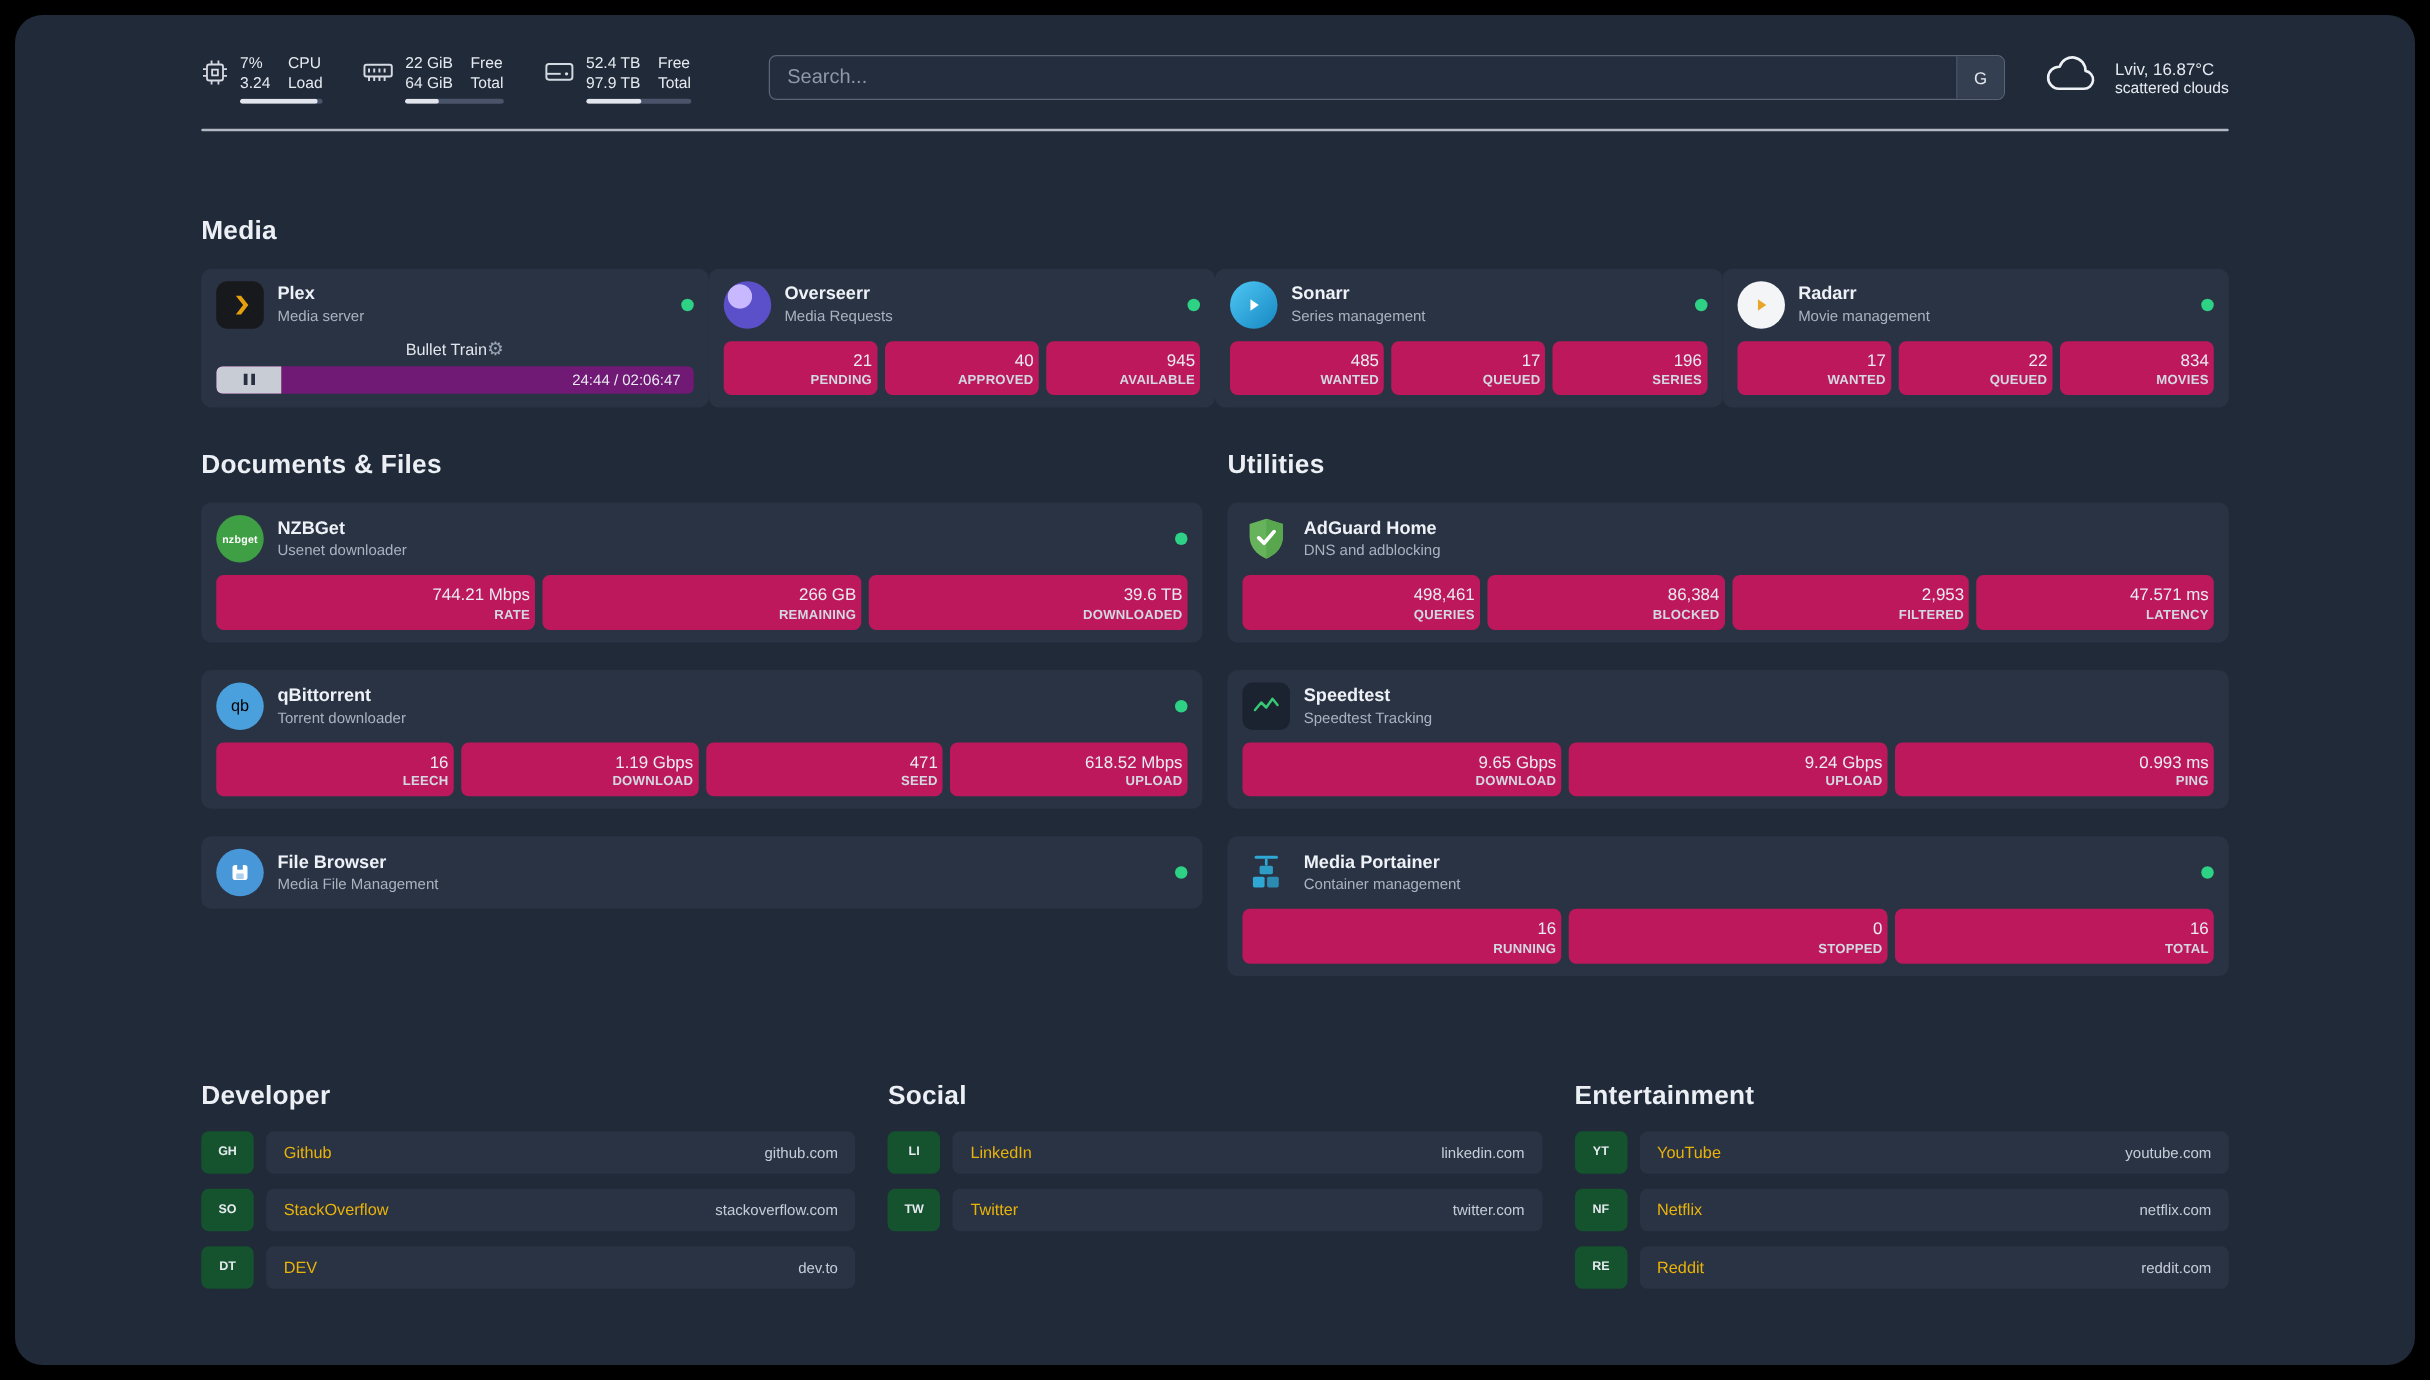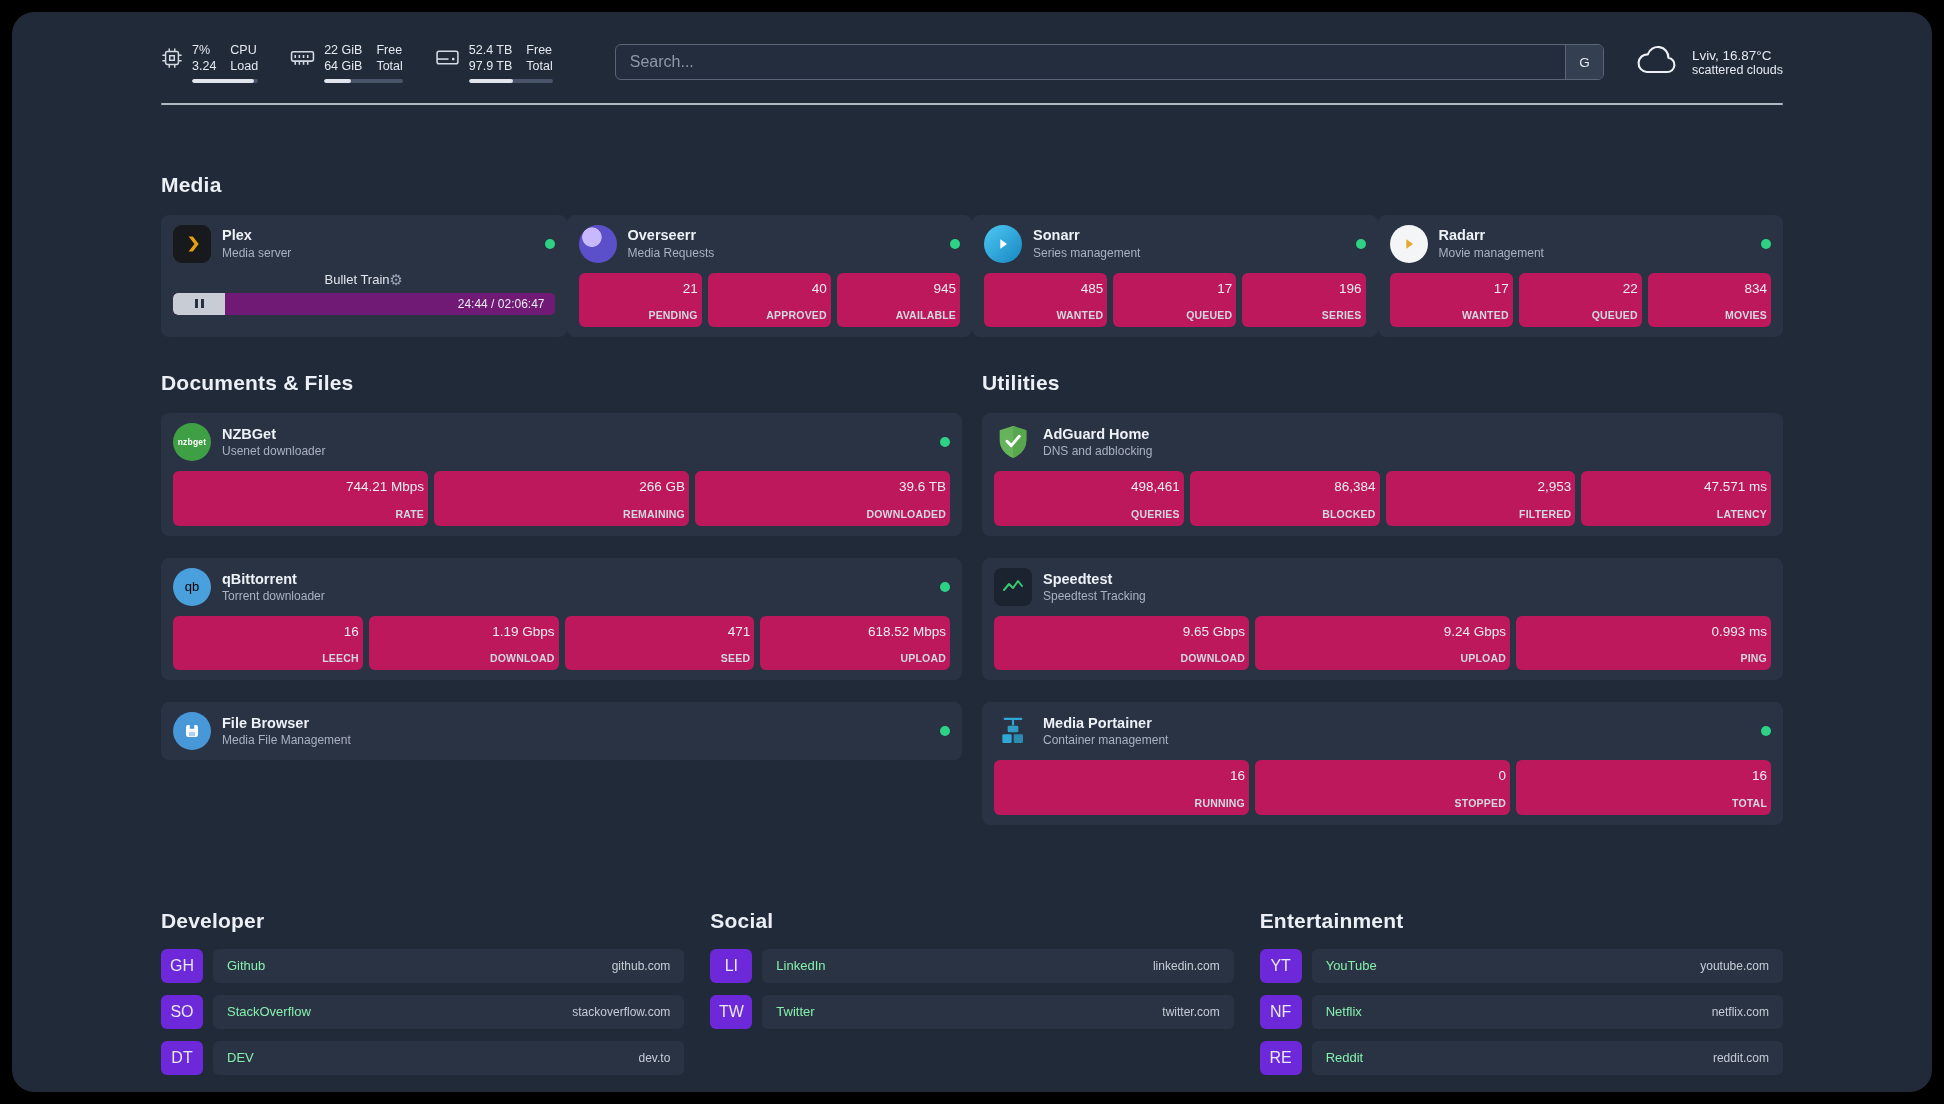--- a/index.html
+++ b/index.html
@@ -31,21 +31,21 @@
   .media-grid{margin-top:18px;display:grid;grid-template-columns:repeat(4,1fr);gap:0}
   .card{background:#2a3344;border-radius:8px;padding:10px 12px;display:flex;flex-direction:column;cursor:pointer}
   .card-header{display:flex;align-items:center;gap:11px}
   .icon{width:38px;height:38px;flex:none;display:flex;align-items:center;justify-content:center}
   .card-name{font-size:14.5px;font-weight:600;color:#eef1f6;line-height:1.25}
   .card-desc{font-size:12px;color:#aab2c0;line-height:1.25;margin-top:1px}
   .status-dot{margin-left:auto;width:10px;height:10px;border-radius:50%;background:#2dd284;flex:none}
   .stats{display:flex;gap:6px;margin-top:auto;padding-top:10px}
   .stat{flex:1;background:#be185d;border-radius:6px;padding:7px 4px 6px;text-align:right}
   .stat-value{font-size:13.5px;color:#e9ecf1;line-height:1.3}
-  .stat-label{font-size:10.5px;font-weight:700;color:#d3d8e0;margin-top:12px;letter-spacing:.2px}
+  .stat-label{font-size:10.5px;font-weight:700;color:#d3d8e0;margin-top:1px;letter-spacing:.2px}
 
   .columns{margin-top:34px;display:grid;grid-template-columns:1fr 1fr;gap:0 20px;align-items:start}
   .col .section-title{margin-bottom:18px}
   .col .card{margin-bottom:22px}
 
   
   .player{margin-top:9px}
   .player-top{display:flex;align-items:center;justify-content:center;font-size:13px;color:#e2e6ec}
   .gear{color:#9aa4b4;font-size:15px;cursor:pointer;line-height:1}
   .player-bar{margin-top:6px;height:22px;background:#701a75;border-radius:5px;display:flex;align-items:center;overflow:hidden}
@@ -61,23 +61,23 @@
   .icon-radarr{background:#f3f5f7}
   .icon-nzbget{background:#3f9f44;color:#fff;font-size:8.5px;font-weight:700;letter-spacing:.2px}
   .icon-qbit{background:#4aa0dc;color:#000000;font-size:13px;font-weight:400}
   .icon-filebrowser{background:#4897d8}
   .icon-speedtest{background:#1b2330;border-radius:8px}
 
   
   .bookmarks{margin-top:62px;display:grid;grid-template-columns:repeat(3,1fr);gap:0 26px;padding-bottom:40px}
   .bm-title{margin-bottom:16px}
   .bm-item{display:flex;align-items:stretch;gap:10px;margin-bottom:12px;cursor:pointer}
-  .bm-abbr{width:42px;border-radius:6px;background:#6d28d9;color:#e6eaf0;font-size:16px;font-weight:400;display:flex;align-items:center;justify-content:center;flex:none}
+  .bm-abbr{width:42px;border-radius:6px;background:#14532d;color:#e6eaf0;font-size:10px;font-weight:700;display:flex;align-items:center;justify-content:center;flex:none}
   .bm-pill{flex:1;height:34px;background:#2a3344;border-radius:6px;display:flex;align-items:center;justify-content:space-between;padding:0 14px}
-  .bm-name{font-size:13px;color:#86efac}
+  .bm-name{font-size:13px;color:#eab308}
   .bm-domain{font-size:12px;color:#c6cdd8}
 </style>
 </head>
 <body>
 
 <div class="app">
   <div class="content">
 
     <div class="topbar">
 

